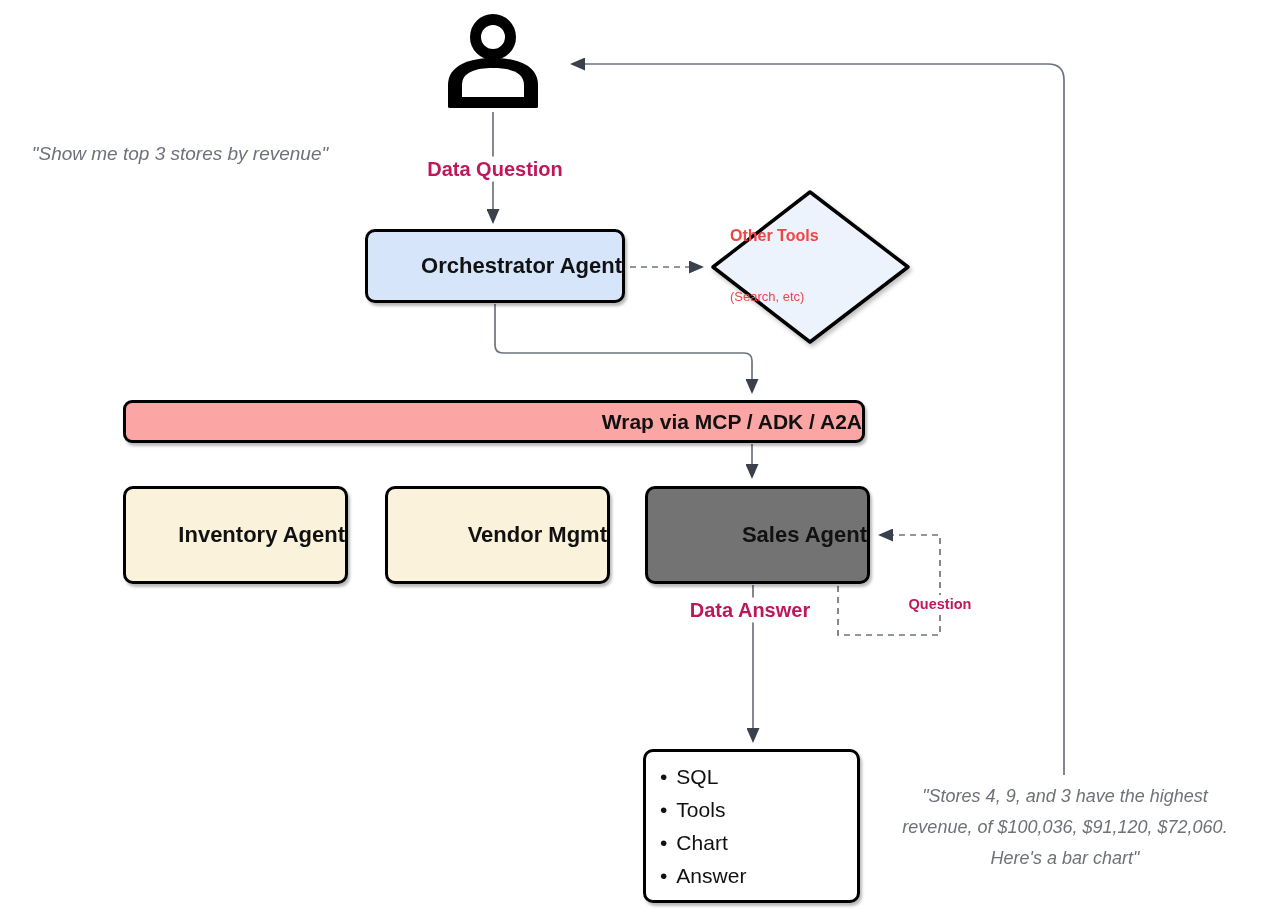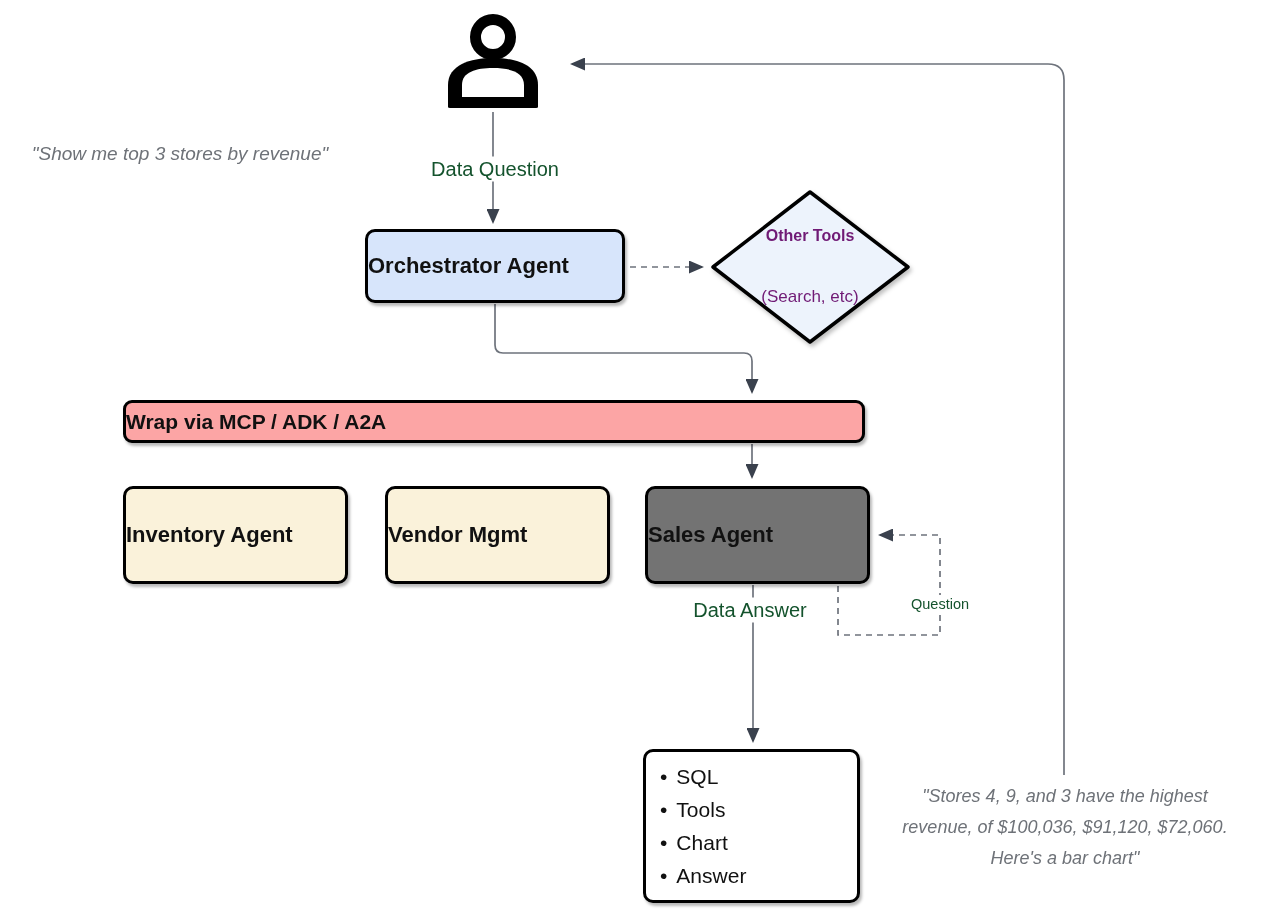--- a/index.html
+++ b/index.html
@@ -2,42 +2,42 @@
 <html><head>
 <meta charset="utf-8">
 <style>
   html,body{margin:0;padding:0;background:#fff;}
   .canvas{
     position:relative;width:1264px;height:918px;background:#ffffff;overflow:hidden;
     font-family:"Liberation Sans",sans-serif;
   }
   .wires{position:absolute;left:0;top:0;}
   .node{
-    position:absolute;display:flex;align-items:center;justify-content:flex-start;
+    position:absolute;display:flex;align-items:center;justify-content:flex-end;
     border:3px solid #000;border-radius:10px;box-sizing:border-box;
     font-weight:bold;font-size:22px;color:#111;
     box-shadow:2px 3px 3px rgba(0,0,0,.28);
-    background:#fff;text-align:center;
+    background:#fff;text-align:center;padding-left:44px;
   }
   .node--bar{border-radius:9px;font-size:21px;}
   .node--output{flex-direction:column;align-items:flex-start;justify-content:center;
     font-weight:normal;font-size:21px;padding-left:14px;}
   .bullet-row{display:flex;align-items:center;line-height:33px;}
   .bullet-dot{font-size:21px;margin-right:9px;}
   .wire-label{
     position:absolute;transform:translate(-50%,-50%);background:#ffffff;
-    padding:1px 5px;font-weight:normal;font-size:20px;color:#14532d;white-space:nowrap;
+    padding:1px 5px;font-weight:bold;font-size:20px;color:#be185d;white-space:nowrap;
   }
   .wire-label--small{font-size:14.5px;}
   .diamond-label{
-    position:absolute;transform:translate(-50%,-50%);text-align:center;color:#701a75;
+    position:absolute;transform:translate(-50%,-50%);text-align:left;color:#ef4444;
     line-height:25px;
   }
   .diamond-label .t1{font-weight:bold;font-size:16px;display:block;}
-  .diamond-label .t2{font-size:17px;display:block;margin-top:36px;}
+  .diamond-label .t2{font-size:13px;display:block;margin-top:36px;}
   .quote{
     position:absolute;font-style:italic;color:#6e7278;text-align:center;
   }
   .quote--left{font-size:19px;}
   .quote--right{font-size:18px;line-height:31px;}
   .diamond-shape{filter:drop-shadow(2px 3px 2px rgba(0,0,0,.25));stroke:#000;stroke-width:3.5;stroke-linejoin:round;}
   .person{position:absolute;}
 </style>
 </head>
 <body>

